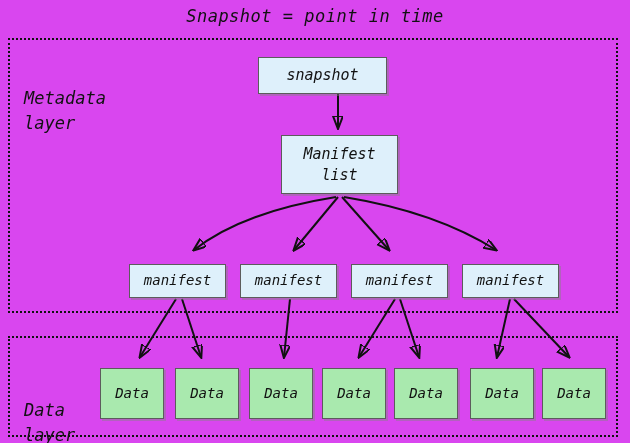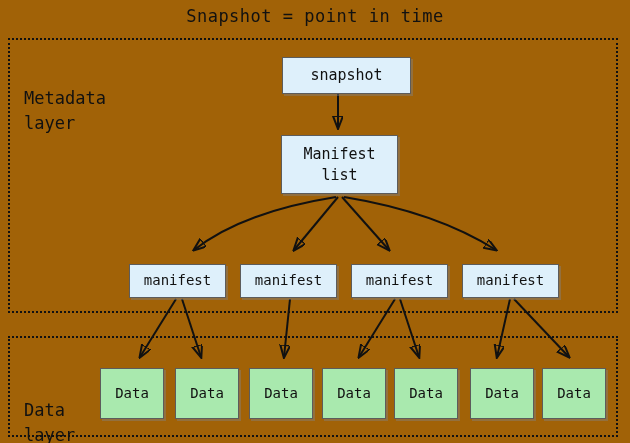--- a/index.html
+++ b/index.html
@@ -1,23 +1,24 @@
 <!DOCTYPE html>
 <html><head>
 <meta charset="utf-8">
 <style>
   html, body { margin: 0; padding: 0; background: #ffffff; }
   #canvas {
     position: relative;
     width: 630px;
     height: 443px;
-    background: #a16207;
+    background: #d946ef;
     font-family: "DejaVu Sans Mono", "Liberation Mono", monospace;
     color: #111111;
     overflow: hidden;
+    font-style: italic;
   }
   .title {
     position: absolute;
     left: 0; top: 6px;
     width: 630px;
     text-align: center;
     font-size: 17px;
     letter-spacing: 0.5px;
     color: #111111;
   }
@@ -88,21 +89,21 @@
     <path d="M344,197 Q436,212 496,250" marker-end="url(#ah)"></path>
     <path d="M176,299 L140,357" marker-end="url(#ah)"></path>
     <path d="M182,299 L201,357" marker-end="url(#ah)"></path>
     <path d="M290,299 L284,357" marker-end="url(#ah)"></path>
     <path d="M395,299 L359,357" marker-end="url(#ah)"></path>
     <path d="M400,299 L419,357" marker-end="url(#ah)"></path>
     <path d="M510,299 L497,357" marker-end="url(#ah)"></path>
     <path d="M514,299 L569,357" marker-end="url(#ah)"></path>
   </svg>
 
-  <div class="node blue" style="left:282px; top:57px; width:129px; height:37px; font-size:15px;">snapshot</div>
+  <div class="node blue" style="left:258px; top:57px; width:129px; height:37px; font-size:15px;">snapshot</div>
 
   <div class="node blue" style="left:281px; top:135px; width:117px; height:59px; font-size:15px;">Manifest
 list</div>
 
   <div class="node blue" style="left:129px; top:264px; width:97px; height:34px;">manifest</div>
   <div class="node blue" style="left:240px; top:264px; width:97px; height:34px;">manifest</div>
   <div class="node blue" style="left:351px; top:264px; width:97px; height:34px;">manifest</div>
   <div class="node blue" style="left:462px; top:264px; width:97px; height:34px;">manifest</div>
 
   <div class="node green" style="left:100px; top:368px; width:64px; height:51px;">Data</div>

